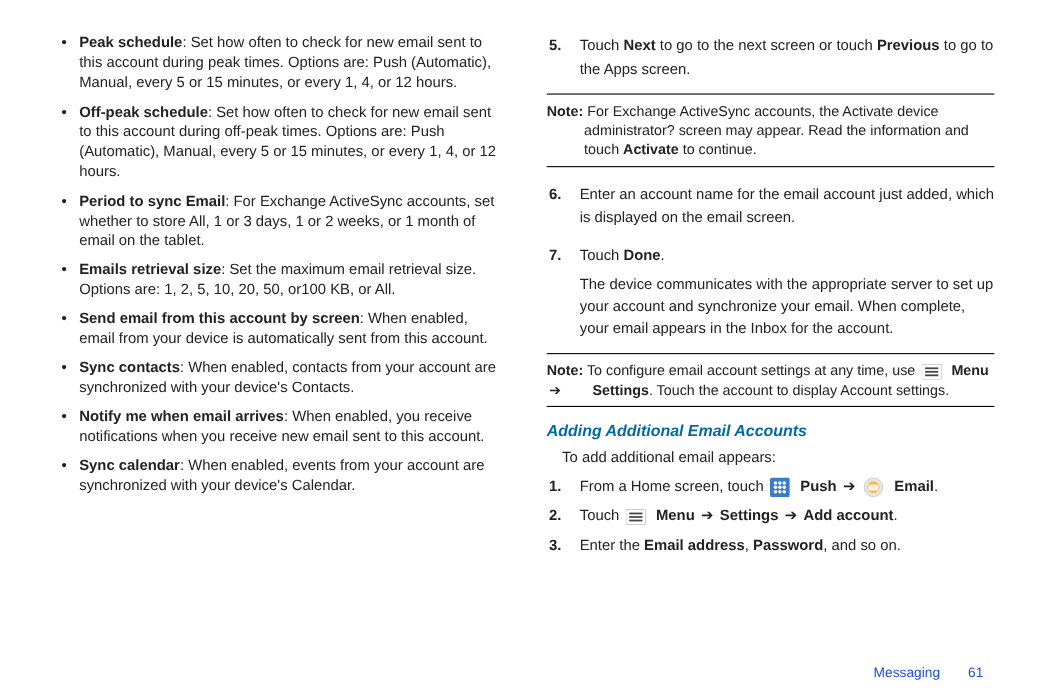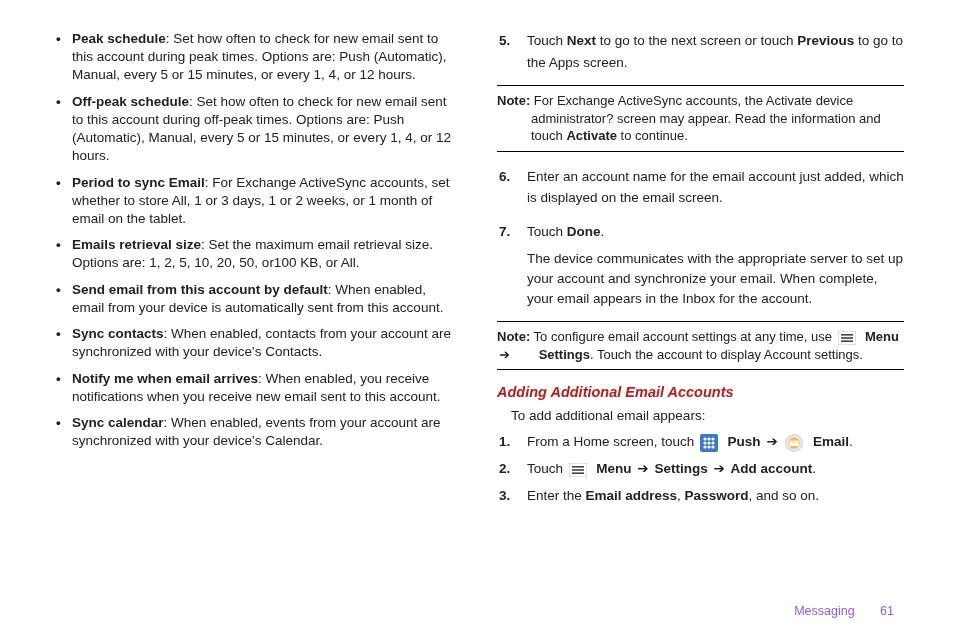--- a/index.html
+++ b/index.html
@@ -57,21 +57,21 @@
     border-top: 1.5px solid #000;
     border-bottom: 1.5px solid #000;
     padding: 6px 0 6px 0;
     margin: 10px 0 14px 0;
     font-size: 13px;
     line-height: 1.35;
   }
   .note-label { font-weight: bold; }
   .note-indent { padding-left: 34px; text-indent: -34px; display: block; }
   .subhead {
-    color: #b91c1c;
+    color: #0369a1;
     font-weight: bold;
     font-style: italic;
     font-size: 14.5px;
     margin: 10px 0 8px 0;
   }
   .para {
     font-size: 13.5px;
     margin-bottom: 10px;
     padding-left: 14px;
   }
@@ -80,36 +80,36 @@
     vertical-align: middle;
     margin: 0 2px;
   }
   .b { font-weight: bold; }
   .arrow { display: inline-block; padding: 0 2px; }
   .footer {
     position: absolute;
     bottom: 18px;
     right: 60px;
     font-size: 12.5px;
-    color: #8b5cf6;
+    color: #1d4ed8;
   }
   .footer .pn { margin-left: 22px; }
 </style>
 </head>
 <body>
 
 <div class="columns">
 
   <div class="col">
     <ul class="bullet-list">
       <li class="bullet-item"><span class="term">Peak schedule</span><span>: Set how often to check for new email sent to this account during peak times. Options are: Push (Automatic), Manual, every 5 or 15 minutes, or every 1, 4, or 12 hours.</span></li>
       <li class="bullet-item"><span class="term">Off-peak schedule</span><span>: Set how often to check for new email sent to this account during off-peak times. Options are: Push (Automatic), Manual, every 5 or 15 minutes, or every 1, 4, or 12 hours.</span></li>
       <li class="bullet-item"><span class="term">Period to sync Email</span><span>: For Exchange ActiveSync accounts, set whether to store All, 1 or 3 days, 1 or 2 weeks, or 1 month of email on the tablet.</span></li>
       <li class="bullet-item"><span class="term">Emails retrieval size</span><span>: Set the maximum email retrieval size. Options are: 1, 2, 5, 10, 20, 50, or100 KB, or All.</span></li>
-      <li class="bullet-item"><span class="term">Send email from this account by default</span><span>: When enabled, email from your device is automatically sent from this account.</span></li>
+      <li class="bullet-item"><span class="term">Send email from this account by screen</span><span>: When enabled, email from your device is automatically sent from this account.</span></li>
       <li class="bullet-item"><span class="term">Sync contacts</span><span>: When enabled, contacts from your account are synchronized with your device's Contacts.</span></li>
       <li class="bullet-item"><span class="term">Notify me when email arrives</span><span>: When enabled, you receive notifications when you receive new email sent to this account.</span></li>
       <li class="bullet-item"><span class="term">Sync calendar</span><span>: When enabled, events from your account are synchronized with your device's Calendar.</span></li>
     </ul>
   </div>
 
   <div class="col">
     <ol class="ol">
       <li class="ol-item">
         <span class="ol-num">5.</span>

